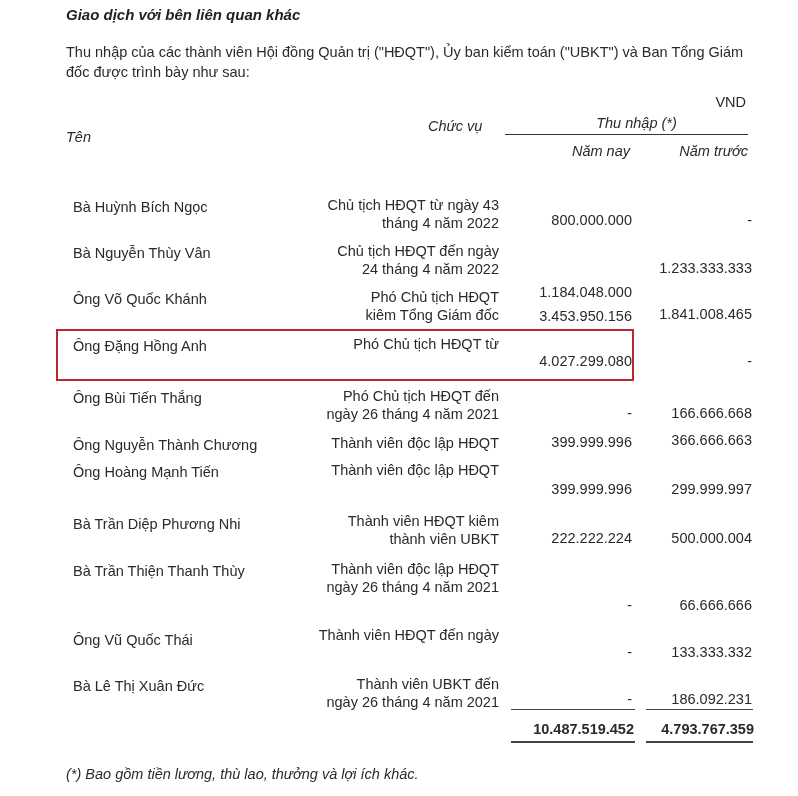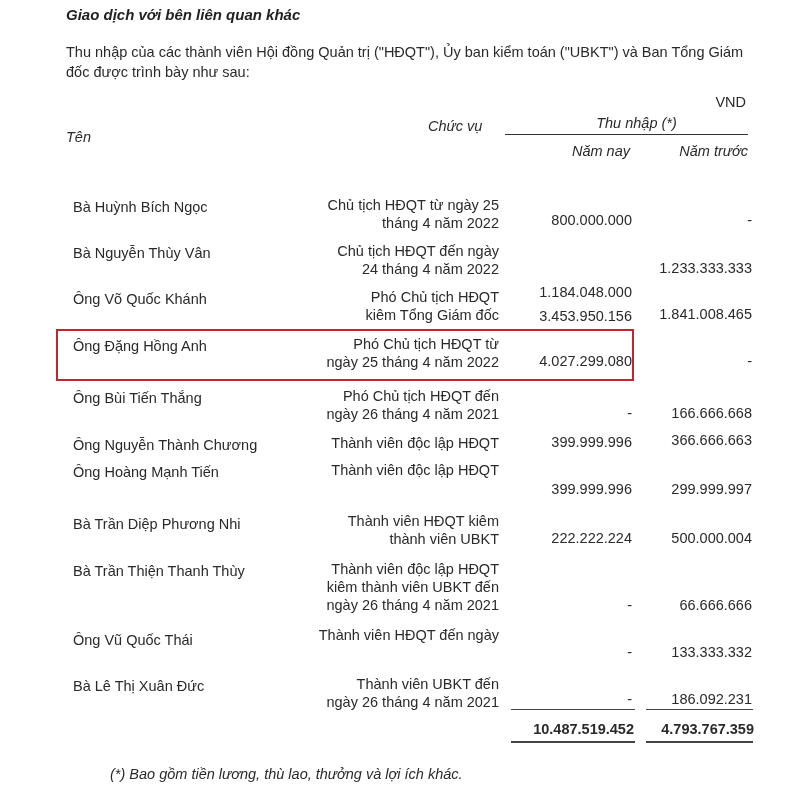--- a/index.html
+++ b/index.html
@@ -58,21 +58,21 @@
       position: absolute;
       left: 56px; top: 329px; width: 578px; height: 52px;
       border: 2.5px solid #c0262d;
       box-sizing: border-box;
     }
 
     .rule { position: absolute; height: 0; border-top: 1.3px solid #444; }
     .dbl  { position: absolute; height: 0; border-top: 2px solid #444; }
     .total { position: absolute; font-weight: bold; white-space: nowrap; text-align: right; }
 
-    .footnote { left: 66px; top: 766px; font-style: italic; margin-left: 44px; }
+    .footnote { left: 66px; top: 766px; font-style: italic; }
   </style>
 </head>
 <body>
 
 <div class="abs title">Giao dịch với bên liên quan khác</div>
 <div class="abs intro">Thu nhập của các thành viên Hội đồng Quản trị ("HĐQT"), Ủy ban kiểm toán ("UBKT") và Ban Tổng Giám đốc được trình bày như sau:</div>
 <div class="abs unit">VND</div>
 
 <div>
   <div class="abs hdr-name">Tên</div>
@@ -81,21 +81,21 @@
   <div class="abs hdr-line"></div>
   <div class="abs hdr-cur">Năm nay</div>
   <div class="abs hdr-prev">Năm trước</div>
 </div>
 
 <div>
 
   <div class="row" style="top:196px;">
     <div class="cell-name" style="top:3px;">Bà Huỳnh Bích Ngọc</div>
     <div class="cell-pos" style="top:0;">
-      <div>Chủ tịch HĐQT từ ngày 25</div>
+      <div>Chủ tịch HĐQT từ ngày 43</div>
       <div>tháng 4 năm 2022</div>
     </div>
     <div class="cell-cur" style="top:16px;">800.000.000</div>
     <div class="cell-prev" style="top:16px;">-</div>
   </div>
 
   <div class="row" style="top:242px;">
     <div class="cell-name" style="top:3px;">Bà Nguyễn Thùy Vân</div>
     <div class="cell-pos" style="top:0;">
       <div>Chủ tịch HĐQT đến ngày</div>
@@ -113,21 +113,20 @@
     </div>
     <div class="cell-cur" style="top:20px;">3.453.950.156</div>
     <div class="cell-prev" style="top:18px;">1.841.008.465</div>
   </div>
 
   <div class="highlight-box"></div>
   <div class="row" style="top:335px;">
     <div class="cell-name" style="top:3px;">Ông Đặng Hồng Anh</div>
     <div class="cell-pos" style="top:0;">
       <div>Phó Chủ tịch HĐQT từ</div>
-      <div>ngày 25 tháng 4 năm 2022</div>
     </div>
     <div class="cell-cur" style="top:18px;">4.027.299.080</div>
     <div class="cell-prev" style="top:18px;">-</div>
   </div>
 
   <div class="row" style="top:387px;">
     <div class="cell-name" style="top:3px;">Ông Bùi Tiến Thắng</div>
     <div class="cell-pos" style="top:0;">
       <div>Phó Chủ tịch HĐQT đến</div>
       <div>ngày 26 tháng 4 năm 2021</div>
@@ -161,21 +160,20 @@
       <div>thành viên UBKT</div>
     </div>
     <div class="cell-cur" style="top:18px;">222.222.224</div>
     <div class="cell-prev" style="top:18px;">500.000.004</div>
   </div>
 
   <div class="row" style="top:560px;">
     <div class="cell-name" style="top:3px;">Bà Trần Thiện Thanh Thùy</div>
     <div class="cell-pos" style="top:0;">
       <div>Thành viên độc lập HĐQT</div>
-      <div>kiêm thành viên UBKT đến</div>
       <div>ngày 26 tháng 4 năm 2021</div>
     </div>
     <div class="cell-cur" style="top:37px;">-</div>
     <div class="cell-prev" style="top:37px;">66.666.666</div>
   </div>
 
   <div class="row" style="top:626px;">
     <div class="cell-name" style="top:6px;">Ông Vũ Quốc Thái</div>
     <div class="cell-pos" style="top:0;">
       <div>Thành viên HĐQT đến ngày</div>

